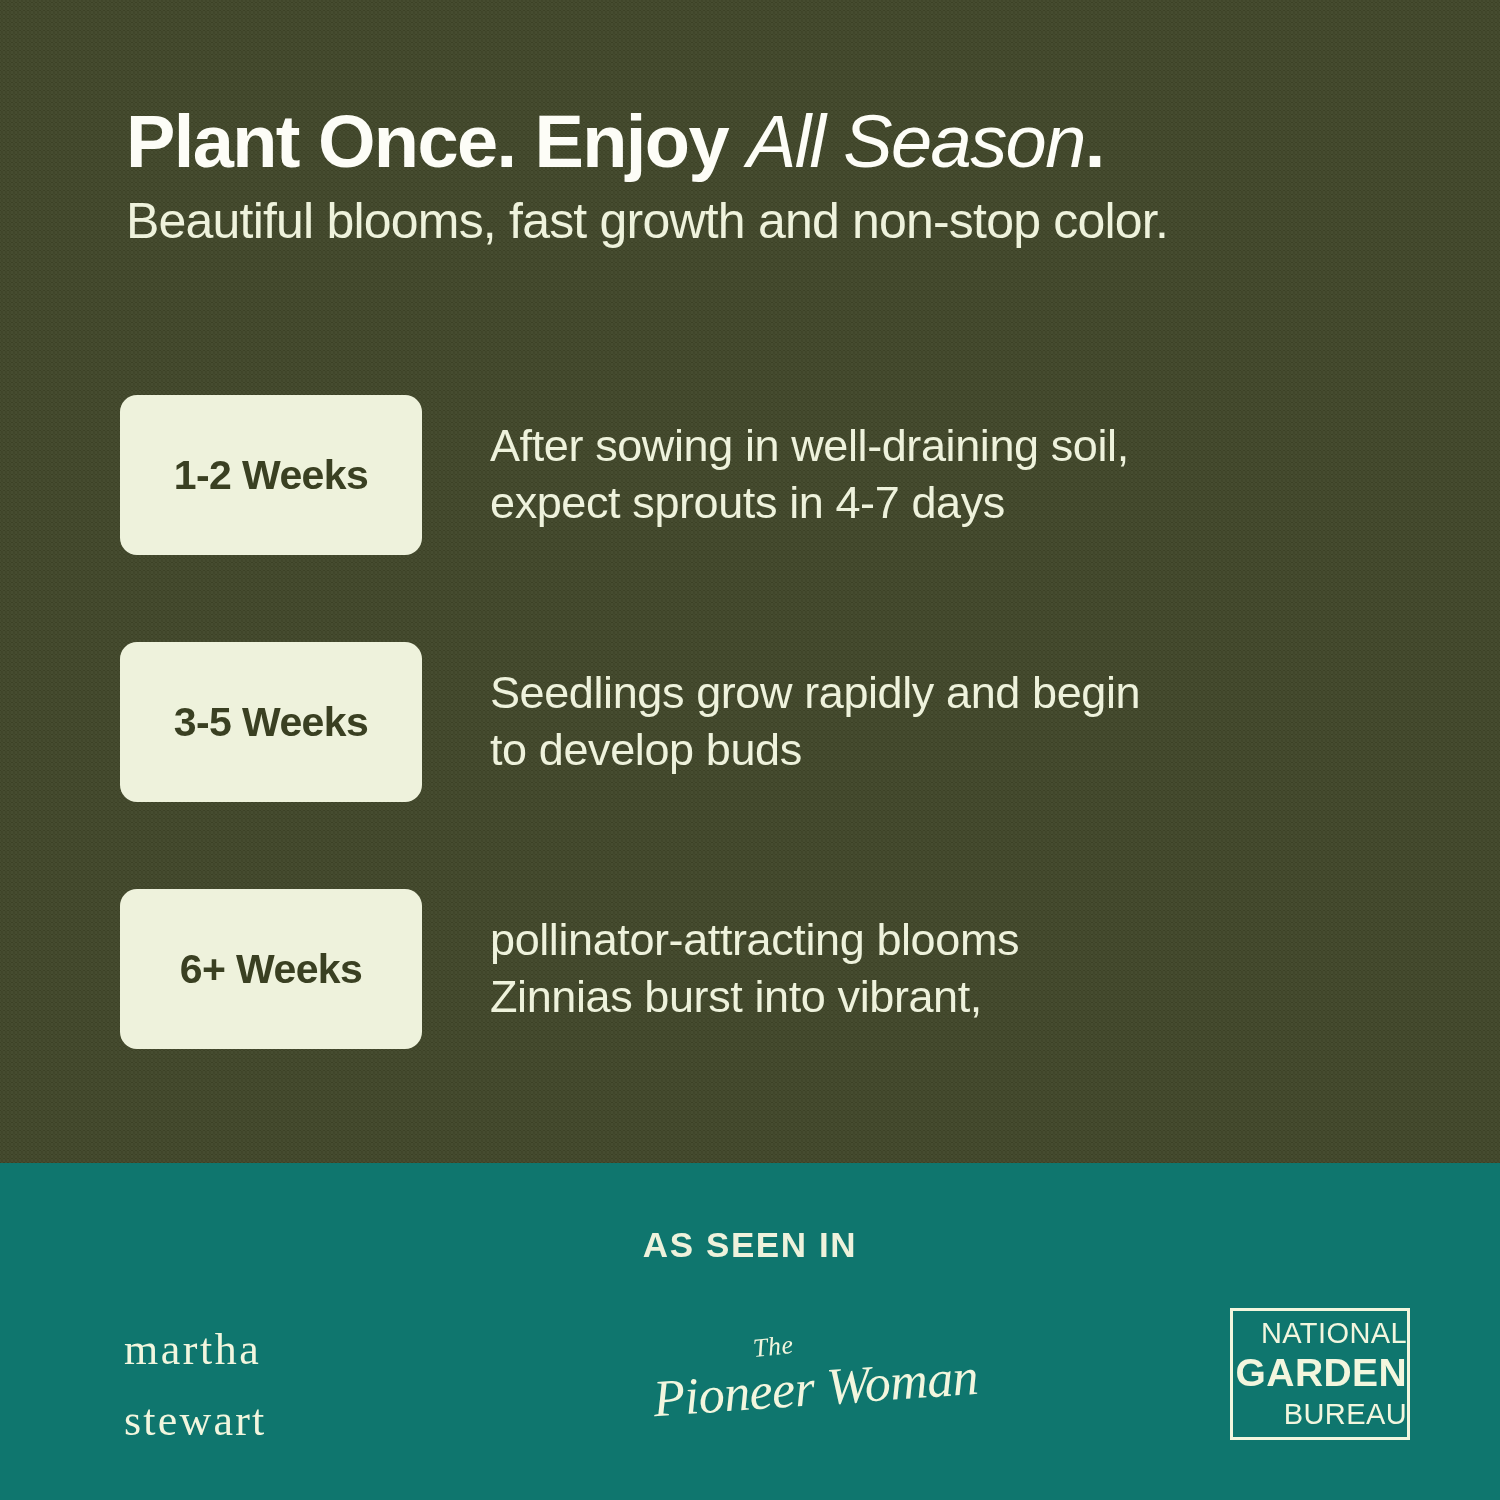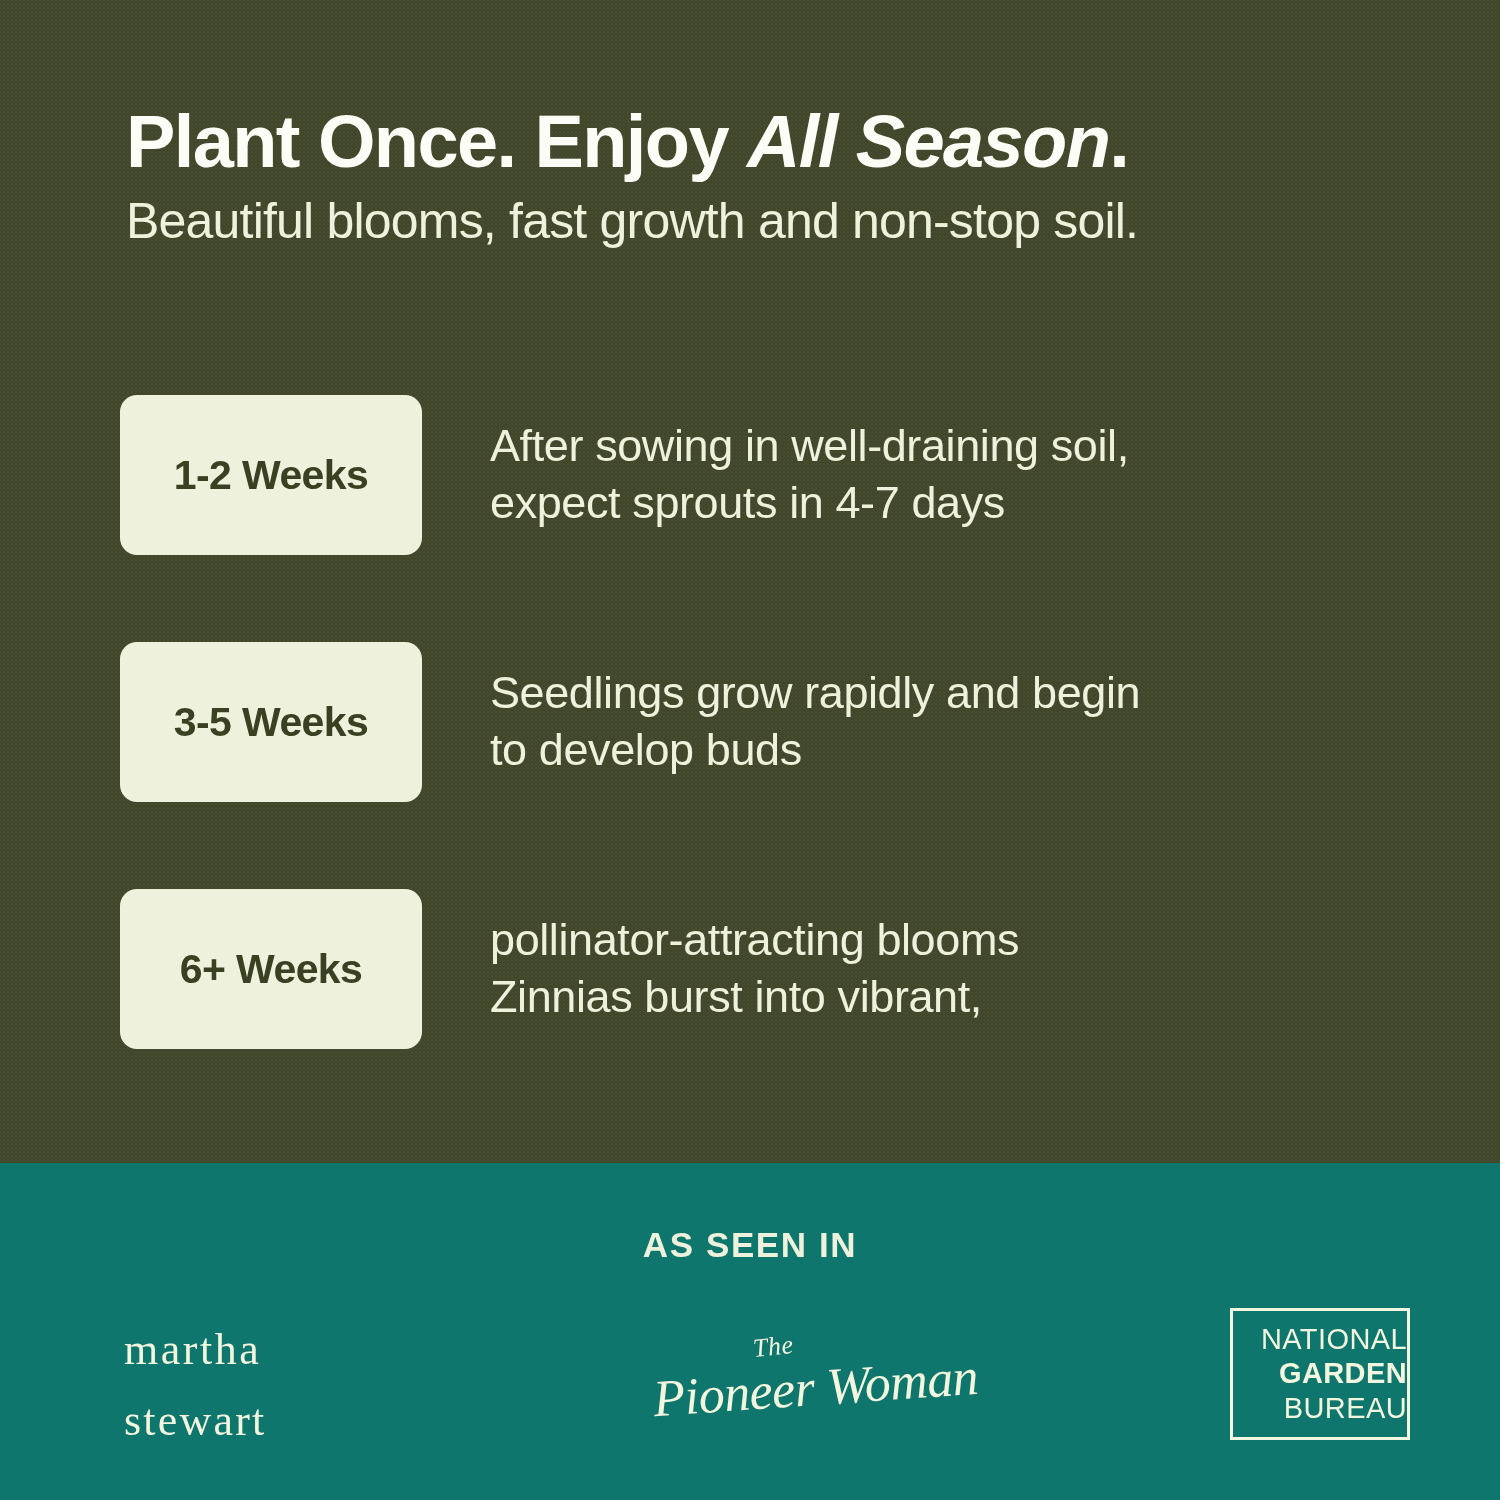--- a/index.html
+++ b/index.html
@@ -43,21 +43,21 @@
     margin: 0;
     font-size: 74px;
     font-weight: 700;
     letter-spacing: -1.6px;
     line-height: 1.03;
     color: #FDFDF7;
     white-space: nowrap;
   }
   .headline .em {
     font-style: italic;
-    font-weight: 700;
+    font-weight: 400;
   }
   .subhead {
     margin: 14px 0 0 0;
     font-size: 50px;
     font-weight: 400;
     letter-spacing: -0.8px;
     line-height: 1.1;
     color: #EEF2DC;
     white-space: nowrap;
   }
@@ -212,35 +212,35 @@
     justify-content: center;
     box-sizing: border-box;
     line-height: 1.18;
   }
   .logo-ngb .n1, .logo-ngb .n3 {
     font-size: 29px;
     font-weight: 400;
     letter-spacing: 0.4px;
   }
   .logo-ngb .n2 {
-    font-size: 29px;
+    font-size: 39px;
     font-weight: 700;
     letter-spacing: 0.4px;
   }
 </style>
 </head>
 <body>
 
 <div id="infographic">
 
   <div class="texture"></div>
 
   <div class="header">
     <h1 class="headline"><span>Plant Once. Enjoy </span><span class="em">All Season</span><span>.</span></h1>
-    <p class="subhead">Beautiful blooms, fast growth and non-stop soil.</p>
+    <p class="subhead">Beautiful blooms, fast growth and non-stop color.</p>
   </div>
 
   <div class="timeline">
 
     <div class="row">
       <div class="badge">
         <span class="badge-label">1-2 Weeks</span>
       </div>
       <div class="row-text">
         <span class="ln">After sowing in well-draining soil,</span>

